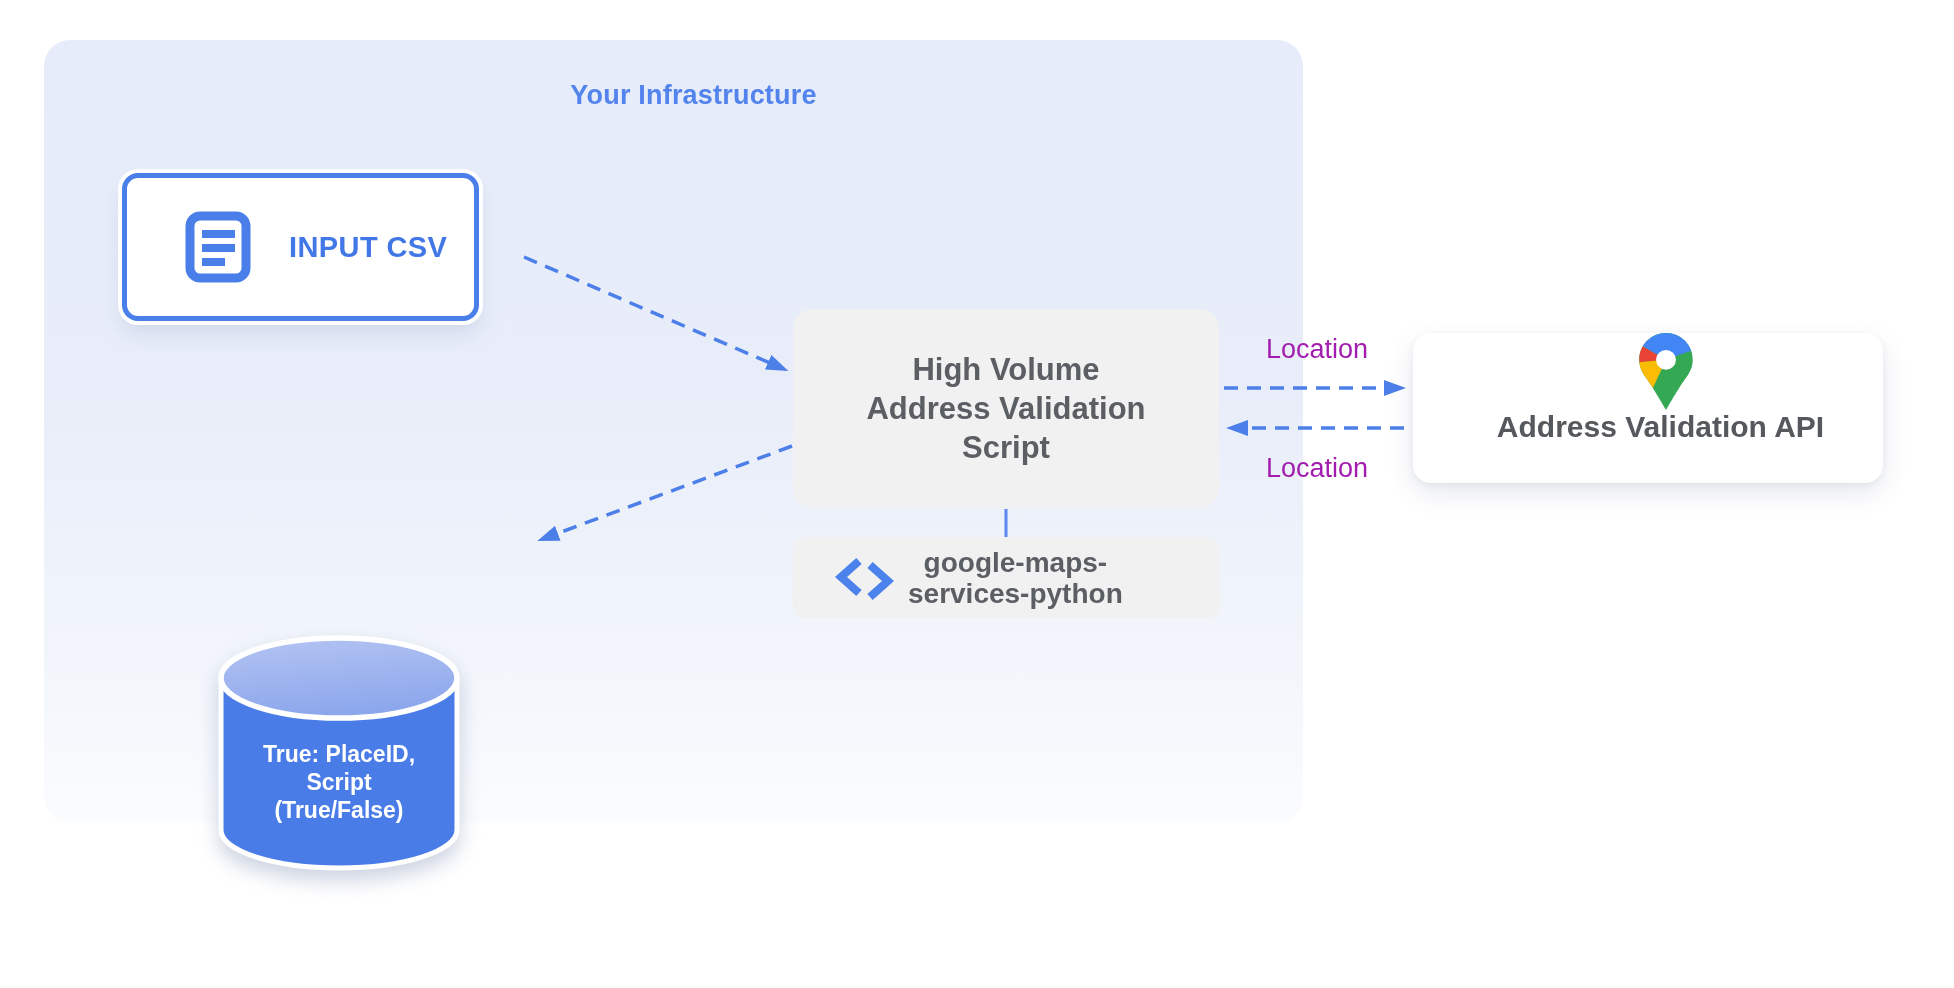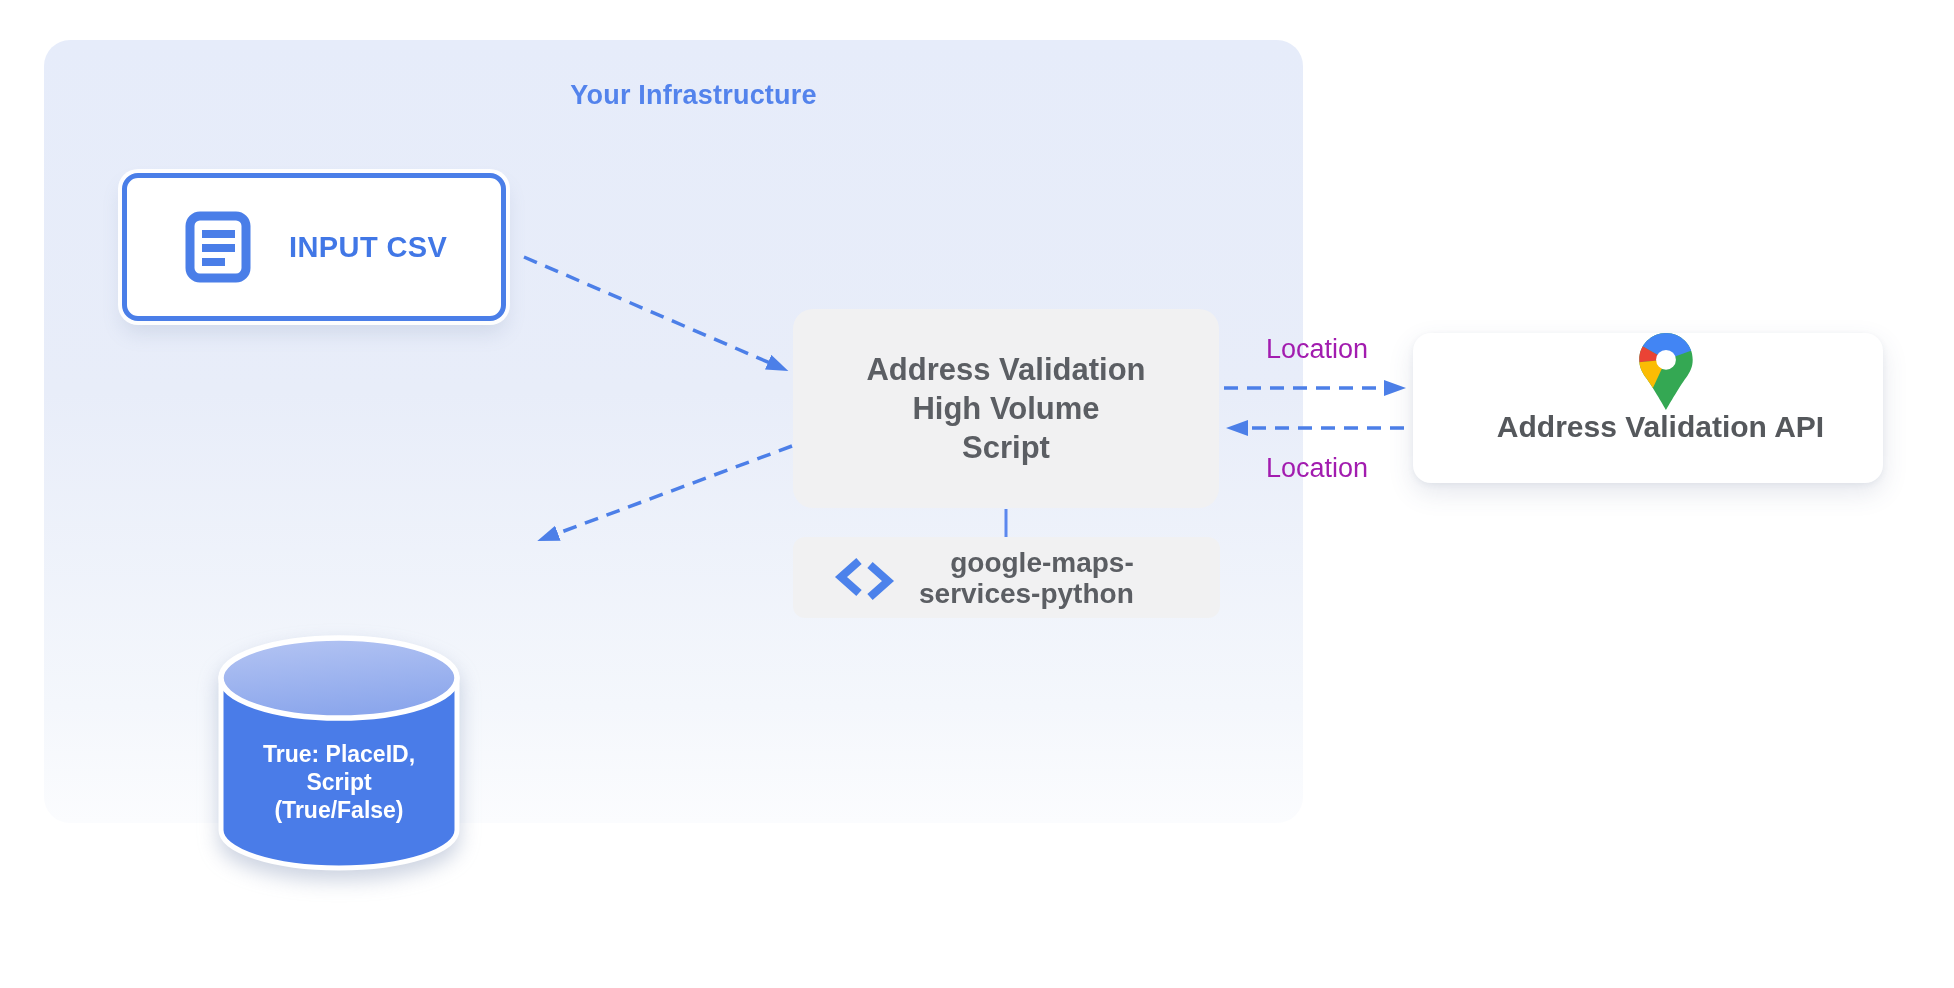--- a/index.html
+++ b/index.html
@@ -11,21 +11,21 @@
     background:linear-gradient(180deg,#E6ECFA 0%,#E8EDF9 45%,#F4F7FC 85%,#FBFCFE 100%);z-index:1;}
   .infra-title{position:absolute;left:44px;top:80px;width:1259px;text-align:center;
     color:#5383EC;font-size:27px;font-weight:bold;letter-spacing:.2px;z-index:2;padding-left:20px;}
 
   
   .edges{position:absolute;left:0;top:0;z-index:3;pointer-events:none;}
 
   
   .node{position:absolute;box-sizing:border-box;z-index:4;}
 
-  .input-box{left:122px;top:173px;width:384px;height:148px;background:#ffffff;
+  .input-box{left:122px;top:173px;width:357px;height:148px;background:#ffffff;
     border:5px solid #4A7EE8;border-radius:16px;display:flex;align-items:center;
     box-shadow:0 0 0 4px rgba(255,255,255,.95),0 12px 20px rgba(105,125,165,.18);}
   .input-box .label{color:#4177E6;font-size:29px;font-weight:bold;letter-spacing:.4px;margin-left:38px;}
 
   .output-box{left:122px;top:472px;width:400px;height:148px;background:#4C82EB;
     border:4px solid #ffffff;border-radius:16px;display:flex;align-items:center;
     box-shadow:0 12px 20px rgba(105,125,165,.28);}
   .output-box .label{color:#ffffff;font-size:29px;font-weight:bold;letter-spacing:.4px;margin-left:38px;}
 
   .doc-icon{margin-left:58px;display:flex;}
@@ -35,21 +35,21 @@
   .cylinder-text{position:absolute;left:216px;top:740px;width:246px;text-align:center;z-index:5;
     color:#ffffff;font-size:23px;font-weight:bold;line-height:28px;}
 
   .script-box{left:793px;top:309px;width:426px;height:199px;background:#F1F1F2;border-radius:20px;
     display:flex;align-items:center;justify-content:center;text-align:center;
     color:#5B5E63;font-size:31px;font-weight:bold;line-height:39px;}
 
   .lib-box{left:793px;top:537px;width:427px;height:81px;background:#F1F1F2;border-radius:12px;
     display:flex;align-items:center;}
   .lib-box .code-icon{margin-left:40px;display:flex;}
-  .lib-box .label{margin-left:24px;color:#5B5E63;font-size:28px;font-weight:bold;line-height:31px;text-align:right;}
+  .lib-box .label{margin-left:13px;color:#5B5E63;font-size:28px;font-weight:bold;line-height:31px;text-align:center;}
 
   .api-box{left:1413px;top:333px;width:470px;height:150px;background:#ffffff;border-radius:18px;
     display:flex;align-items:center;
     box-shadow:0 10px 26px rgba(60,80,120,.13),0 2px 6px rgba(60,80,120,.07);flex-direction:column;}
   .api-box .pin-icon{margin-left:35px;display:flex;}
   .api-box .label{margin-left:25px;color:#55585C;font-size:30px;font-weight:bold;}
 
   .edge-label{position:absolute;width:220px;text-align:center;color:#a21caf;font-size:27px;z-index:5;}
   .edge-label.location{left:1207px;top:334px;}
   .edge-label.placeid{left:1207px;top:453px;}
@@ -101,22 +101,22 @@
     </svg>
   </div>
   <div class="cylinder-text">
     <div>True: PlaceID,</div>
     <div>Script</div>
     <div>(True/False)</div>
   </div>
 
   <div class="node script-box">
     <div>
+      <div>High Volume</div>
       <div>Address Validation</div>
-      <div>High Volume</div>
       <div>Script</div>
     </div>
   </div>
 
   <div class="node lib-box">
     <span class="code-icon">
       <svg width="62" height="44" viewBox="0 0 62 44">
         <polyline points="26,5 8,21 26,37" fill="none" stroke="#4C82EB" stroke-width="8"></polyline>
         <polyline points="37,9 55,25 37,41" fill="none" stroke="#4C82EB" stroke-width="8"></polyline>
       </svg>

